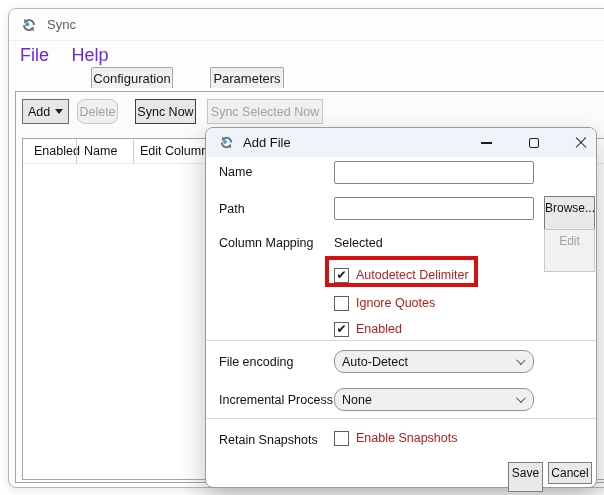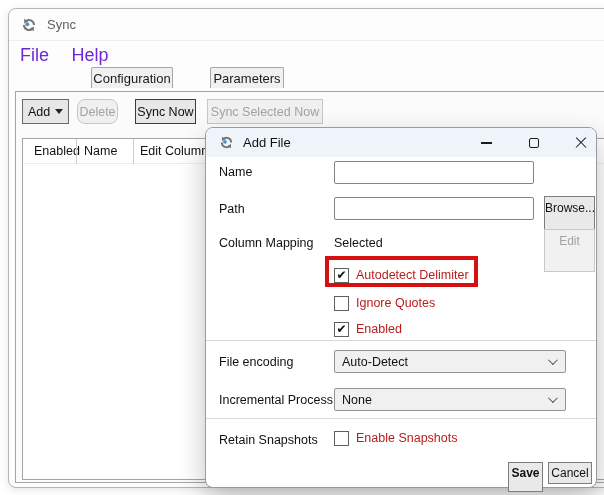--- a/index.html
+++ b/index.html
@@ -83,22 +83,22 @@
   .checkbox { width:15px; height:15px; border:1px solid #5f5f5f; background:#fff;
     display:inline-flex; align-items:center; justify-content:center; flex:0 0 auto; }
   .checkbox.checked::after { content:"✔"; font-size:12px; color:#111; line-height:1; }
   .cb-label { font-size:12.5px; color:#b91c1c; white-space:nowrap; }
 
   .highlight-box { position:absolute; left:119px; top:128px; width:153px; height:31px;
     border:4px solid #d61010; z-index:5; pointer-events:none; }
 
   .separator { position:absolute; left:0; right:0; height:1px; background:#d8d8d8; }
 
-  .combo { position:absolute; left:128px; width:232px; height:23px; background:#f0f0f0;
-    border:1px solid #939393; border-radius:2px; display:flex; align-items:center; }
+  .combo { position:absolute; left:128px; width:200px; height:23px; background:#f0f0f0;
+    border:1px solid #939393; border-radius:10px; display:flex; align-items:center; }
   .combo-text { font-size:12.5px; color:#111; padding-left:7px; flex:1; }
   .combo-chevron { width:7px; height:7px; border-right:1.3px solid #555; border-bottom:1.3px solid #555;
     transform:rotate(45deg) translateY(-2px); margin-right:10px; flex:0 0 auto; }
 </style>
 </head>
 <body>
 
 <div class="main-window">
 
   <div class="titlebar">
@@ -206,15 +206,15 @@
   </div>
 
   <div class="separator" style="top:290px"></div>
 
   <span class="dlg-label" style="top:305px">Retain Snapshots</span>
   <div class="cb-row" style="top:302px">
     <span class="checkbox"></span>
     <span class="cb-label">Enable Snapshots</span>
   </div>
 
-  <div class="dlg-btn" style="right:53px; top:334px; width:35px; height:30px; line-height:20px;font-weight:bold;">Save</div>
+  <div class="dlg-btn" style="right:53px; top:334px; width:35px; height:30px; line-height:20px;">Save</div>
   <div class="dlg-btn" style="right:4px;  top:334px; width:44px; height:22px; line-height:20px;">Cancel</div>
 </div>
 
 </body></html>

